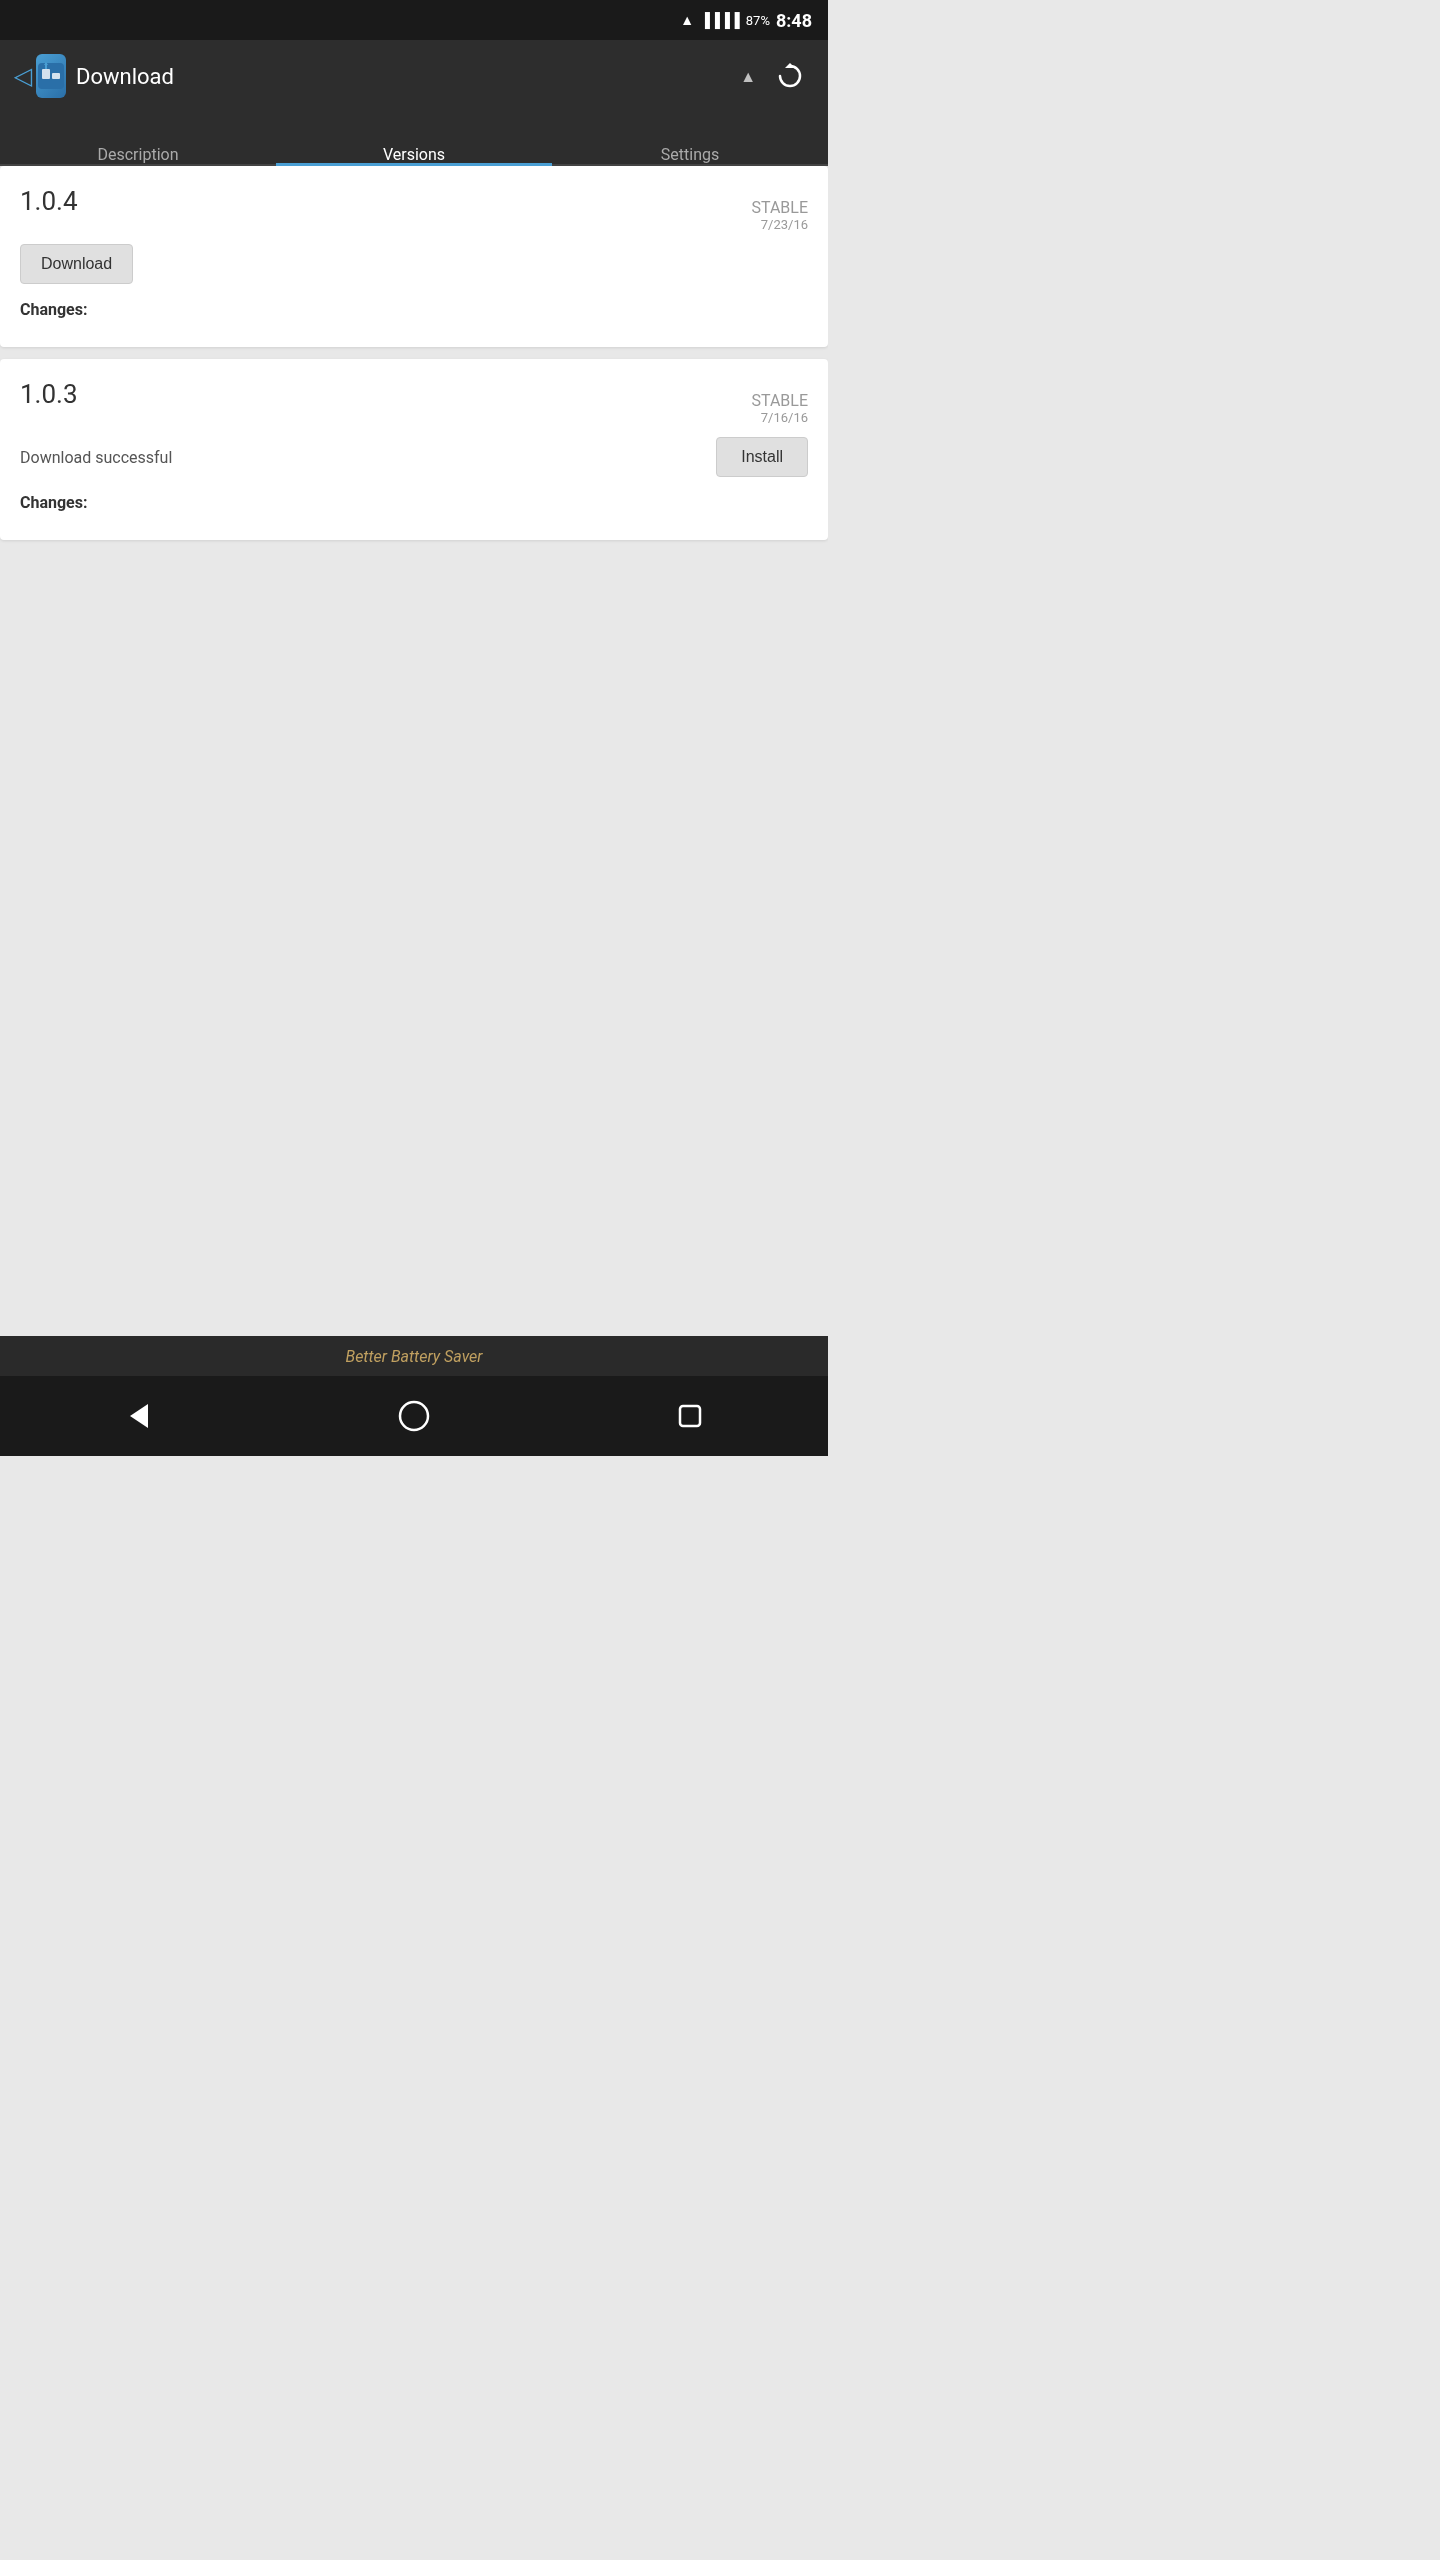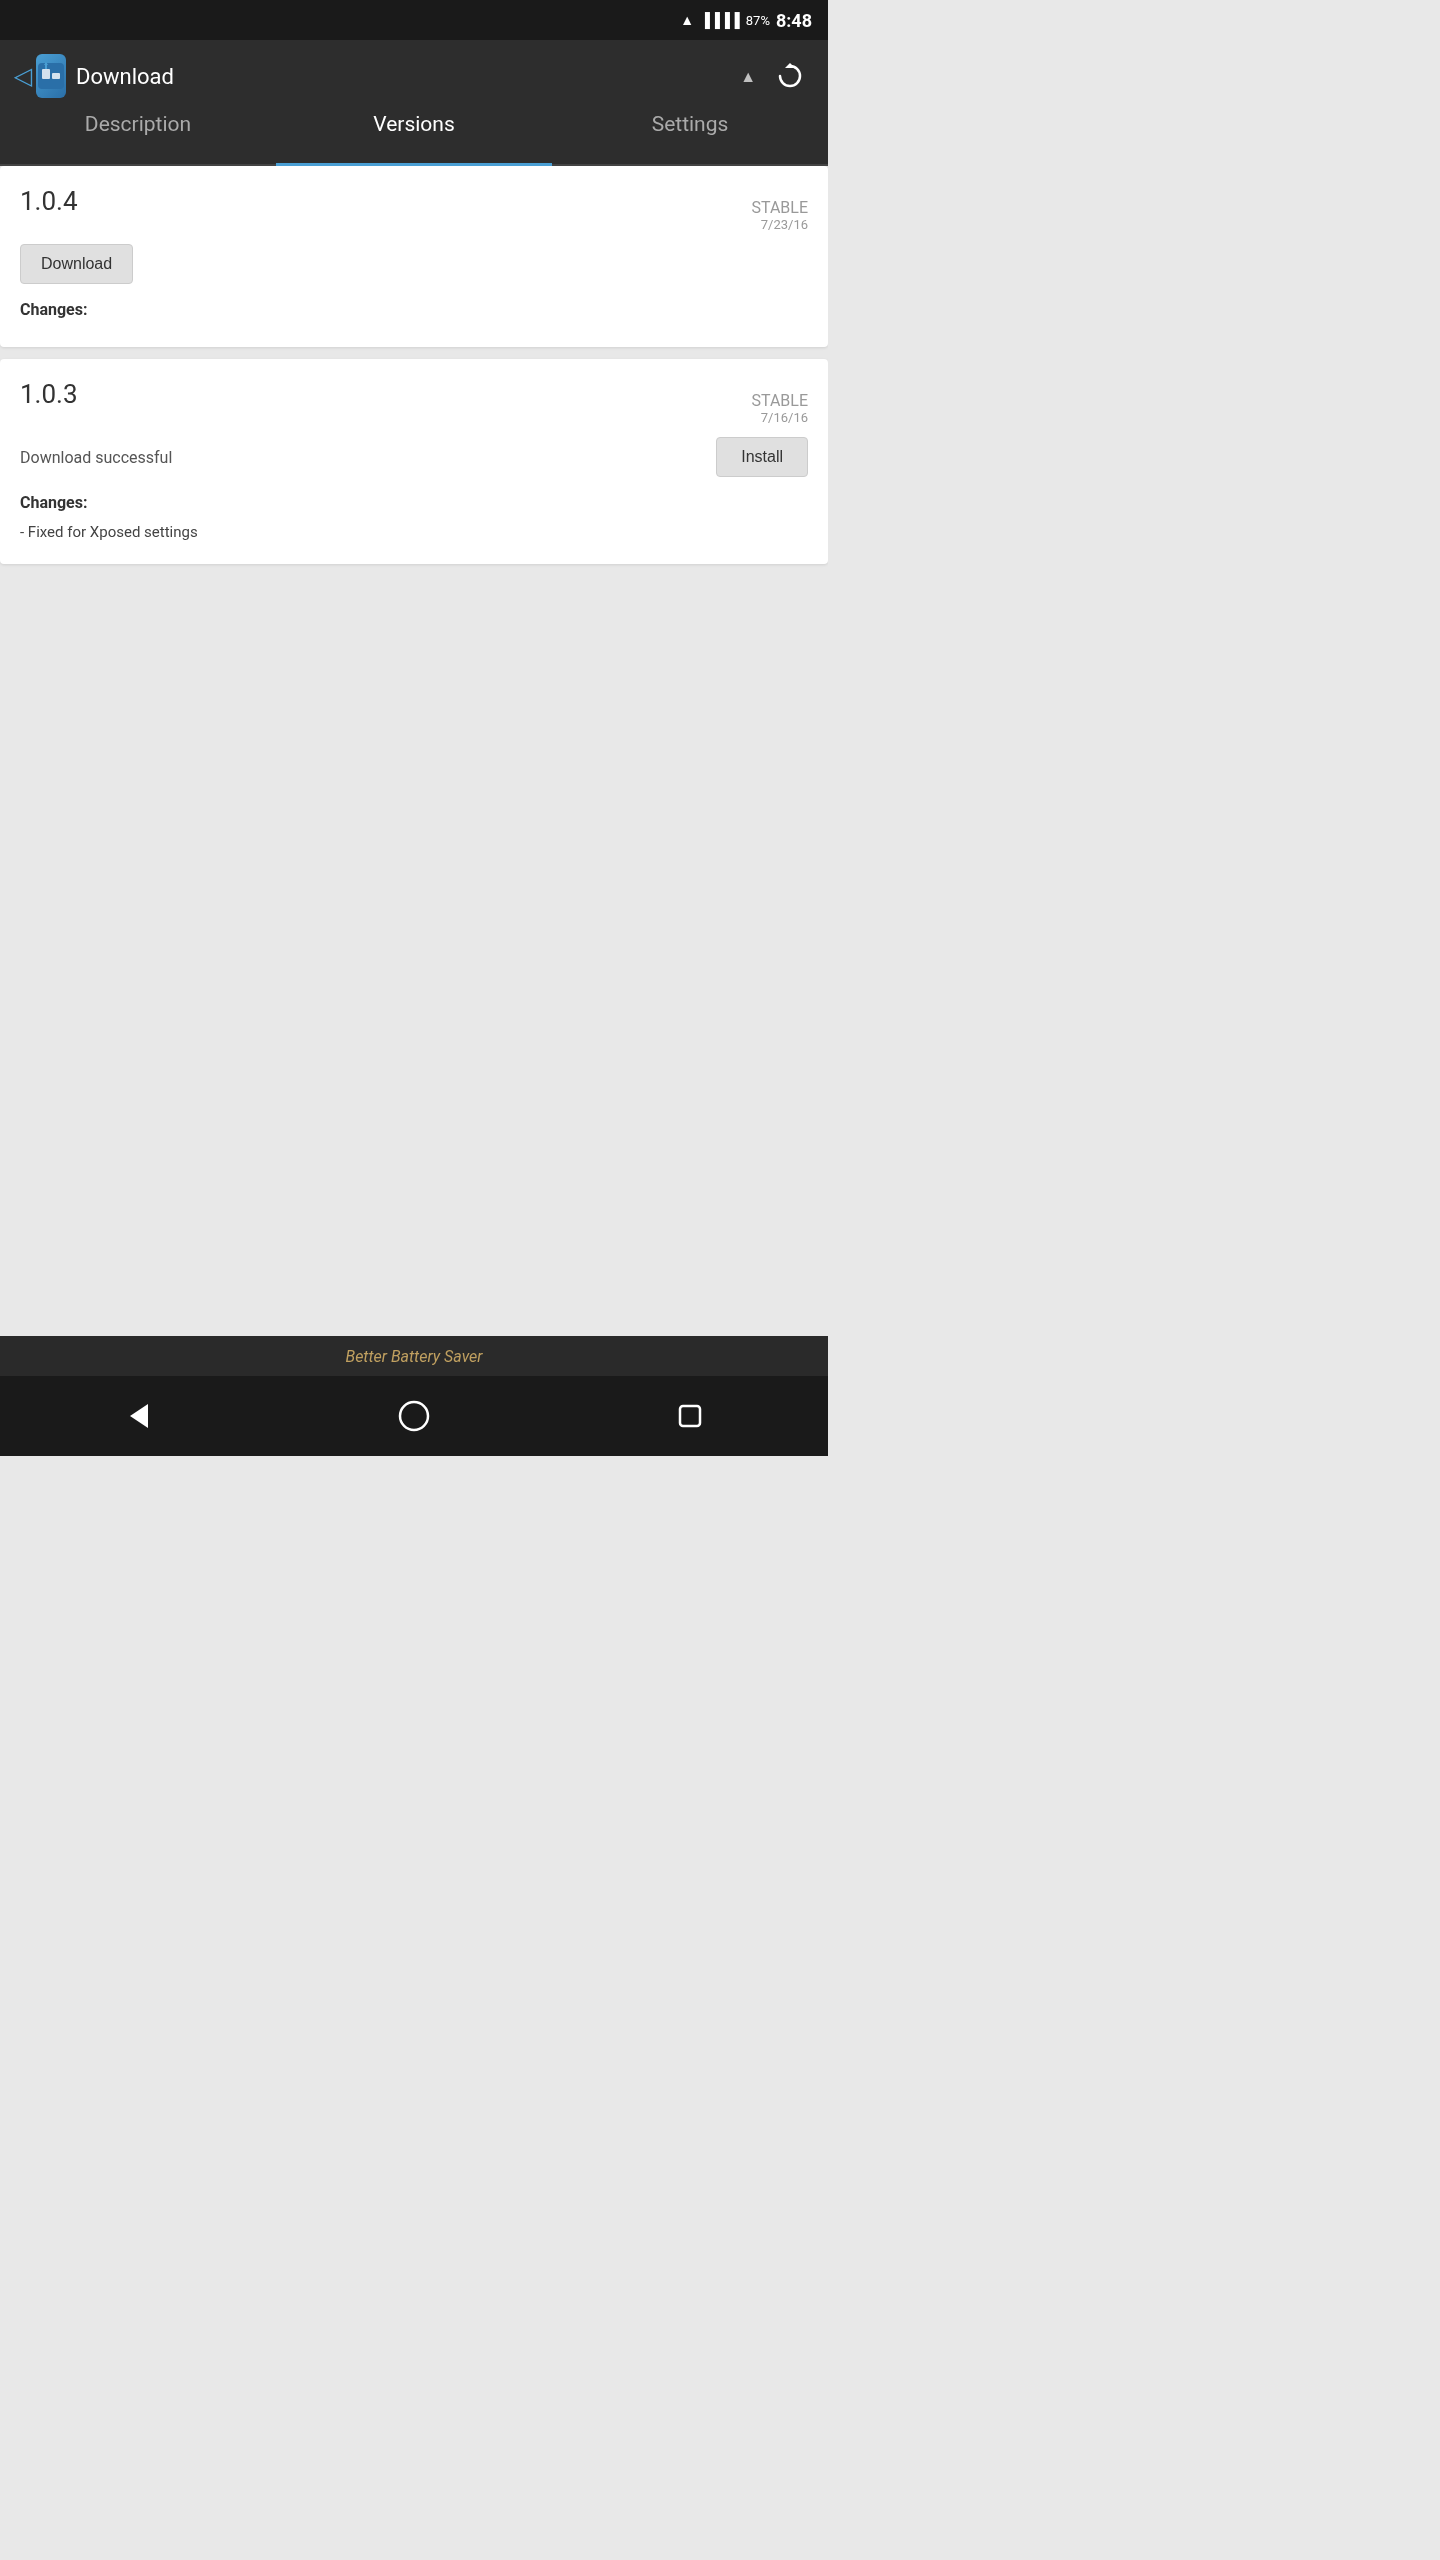--- a/index.html
+++ b/index.html
@@ -101,24 +101,24 @@
     .tab-bar {
       background-color: #2d2d2d;
       display: flex;
       border-bottom: 2px solid #444;
     }
 
     .tab {
       flex: 1;
       height: 52px;
       display: flex;
-      align-items: flex-start;
+      align-items: flex-end;
       justify-content: center;
       color: #aaa;
-      font-size: 21px;
+      font-size: 16px;
       cursor: pointer;
       position: relative;
     }
 
     .tab.active {
       color: white;
     }
 
     .tab.active::after {
       content: '';
@@ -345,23 +345,20 @@
       <div class="version-badge">
         <span class="stable-text">STABLE</span>
         <span class="date-text">7/16/16</span>
       </div>
     </div>
     <div class="version-status-row">
       <span class="download-success-text">Download successful</span>
       <button class="install-btn">Install</button>
     </div>
     <div class="changes-label">Changes:</div>
-    <div class="changes-text">
-      <span>- Fixed for Xposed settings</span>
-    </div>
   </div>
 
 </div>
 
 <div class="bottom-bar">
   <span class="bottom-bar-text">Better Battery Saver</span>
 </div>
 
 <div class="nav-bar">
   <div class="nav-btn">

